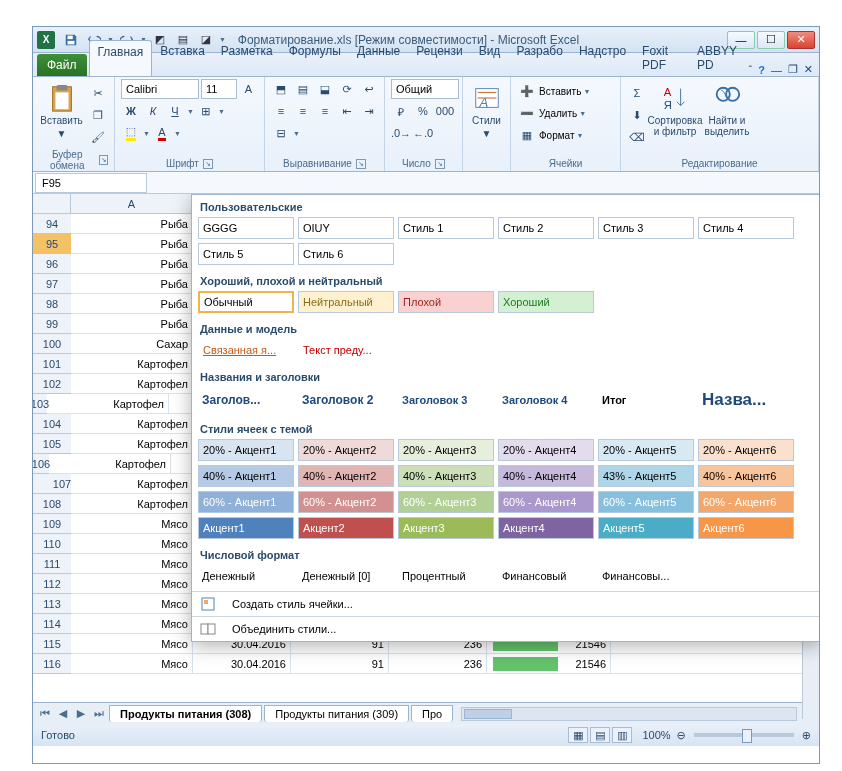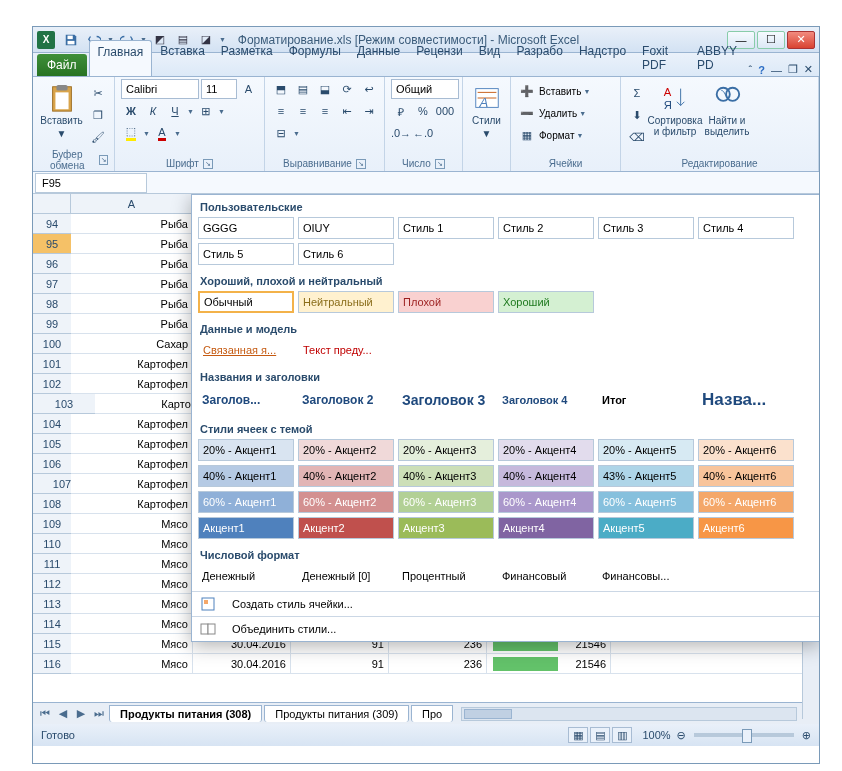--- a/index.html
+++ b/index.html
@@ -364,33 +364,33 @@
           </div>
           <div class="datarow">
             <div class="rowhead" style="width: 38px;">101</div>
             <div class="cell A r">Картофел</div>
           </div>
           <div class="datarow">
             <div class="rowhead" style="width: 38px;">102</div>
             <div class="cell A r">Картофел</div>
           </div>
           <div class="datarow">
-            <div class="rowhead" style="width: 62px;">103</div>
+            <div class="rowhead" style="width: 14px;">103</div>
             <div class="cell A r">Картофел</div>
           </div>
           <div class="datarow">
             <div class="rowhead" style="width: 38px;">104</div>
             <div class="cell A r">Картофел</div>
           </div>
           <div class="datarow">
             <div class="rowhead" style="width: 38px;">105</div>
             <div class="cell A r">Картофел</div>
           </div>
           <div class="datarow">
-            <div class="rowhead" style="width: 38px;">106</div>
+            <div class="rowhead" style="width: 16px;">106</div>
             <div class="cell A r">Картофел</div>
           </div>
           <div class="datarow">
             <div class="rowhead" style="width: 38px; padding-left: 20px;">107</div>
             <div class="cell A r">Картофел</div>
           </div>
           <div class="datarow">
             <div class="rowhead" style="width: 38px;">108</div>
             <div class="cell A r">Картофел</div>
           </div>
@@ -480,21 +480,21 @@
         <div class="gal-row" id="gal-dm2">
             <div class="gal-item" style="background: rgb(255, 255, 255); color: rgb(197, 90, 17); border-color: rgb(255, 255, 255); text-decoration: underline;">Связанная я...</div>
             <div class="gal-item" style="background: rgb(255, 255, 255); color: rgb(192, 0, 0); border-color: rgb(255, 255, 255);">Текст преду...</div>
           </div>
       </div>
       <div class="gal-section">
         <div class="gal-heading">Названия и заголовки</div>
         <div class="gal-row" id="gal-titles">
             <div class="gal-item" style="color: rgb(31, 73, 125); font-weight: bold; font-size: 12px; border: none; height: 26px;">Заголов...</div>
             <div class="gal-item" style="color: rgb(31, 73, 125); font-weight: bold; font-size: 12px; border: none; height: 26px;">Заголовок 2</div>
-            <div class="gal-item" style="color: rgb(31, 73, 125); font-weight: bold; font-size: 14px; border: none; height: 26px;">Заголовок 3</div>
+            <div class="gal-item" style="color: rgb(31, 73, 125); font-weight: bold; font-size: 11px; border: none; height: 26px;">Заголовок 3</div>
             <div class="gal-item" style="color: rgb(31, 73, 125); font-weight: bold; font-size: 11px; border: none; height: 26px;">Заголовок 4</div>
             <div class="gal-item" style="color: rgb(0, 0, 0); font-weight: bold; border: none; height: 26px;">Итог</div>
             <div class="gal-item" style="color: rgb(31, 73, 125); font-weight: bold; font-size: 17px; border: none; height: 26px;">Назва...</div>
           </div>
       </div>
       <div class="gal-section">
         <div class="gal-heading">Стили ячеек с темой</div>
         <div id="gal-themed">
             <div class="gal-row">
               <div class="gal-item" style="background: rgb(217, 228, 241);">20% - Акцент1</div>

